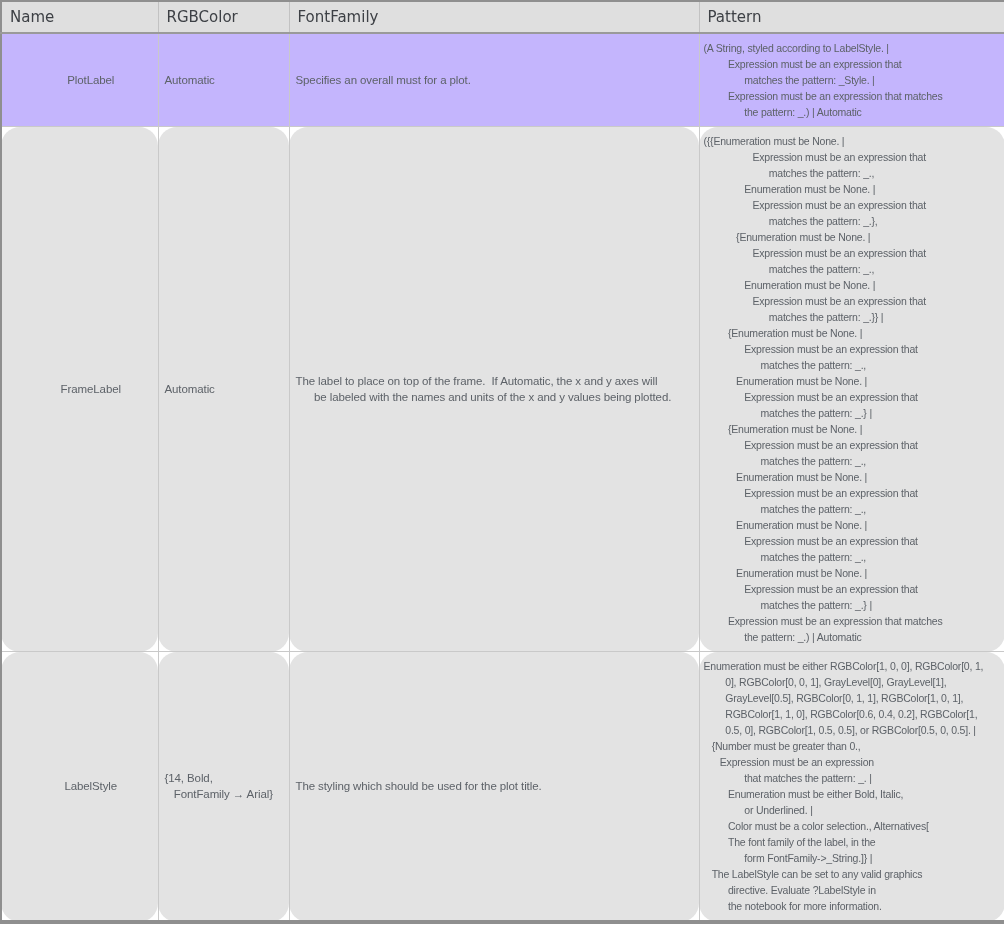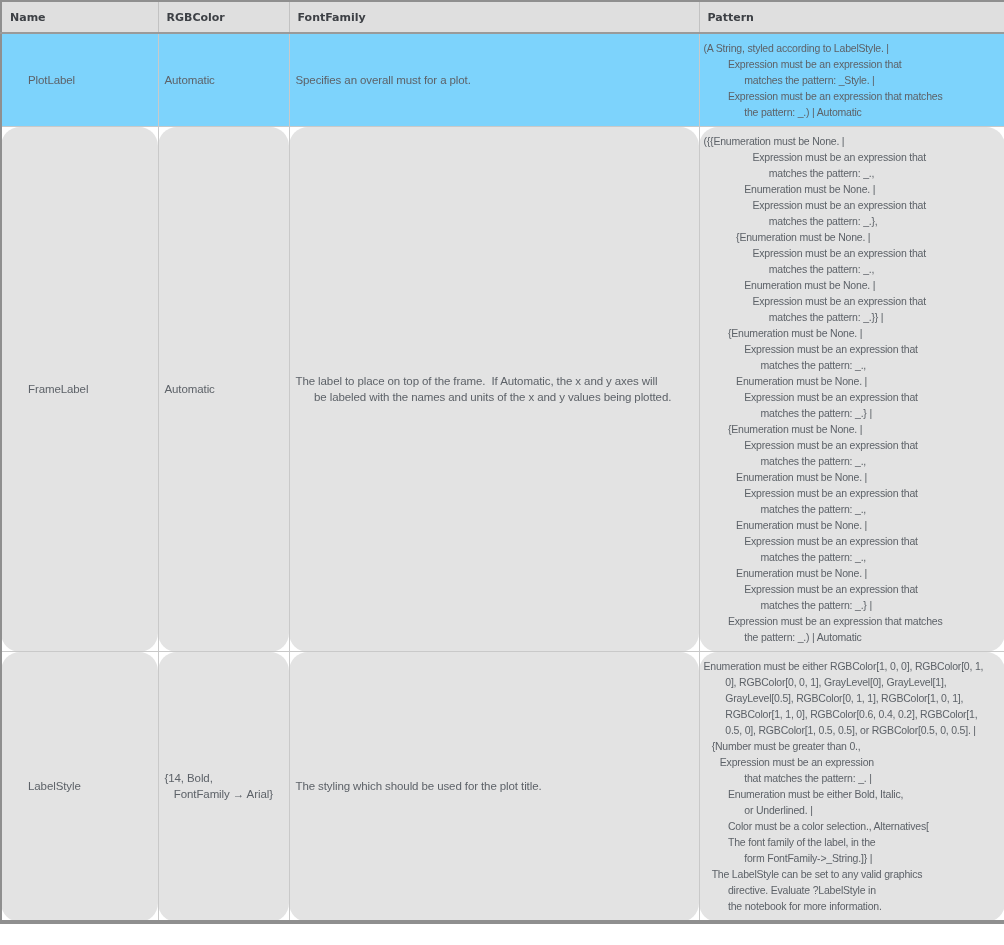--- a/index.html
+++ b/index.html
@@ -19,48 +19,48 @@
   }
   col.c-name { width: 157px; }
   col.c-default { width: 131px; }
   col.c-desc { width: 410px; }
   col.c-pattern { width: 306px; }
 
   th {
     background: #dfdfdf;
     color: #3d4045;
     font-family: "DejaVu Sans", sans-serif;
-    font-weight: bold;
-    font-size: 11px;
+    font-weight: normal;
+    font-size: 15px;
     text-align: left;
     vertical-align: middle;
     padding: 4px 4px 4px 8px;
     border: 1px solid #c2c2c2;
     border-bottom: 2px solid #9a9a9a;
     height: 22px;
   }
   td {
     font-family: "Liberation Sans", sans-serif;
     font-size: 11.5px;
     line-height: 16px;
     color: #5d6268;
     vertical-align: middle;
     border: 1px solid #c9c9c9;
     white-space: pre-wrap;
     letter-spacing: -0.1px;
     padding: 4px 4px 4px 6px;
   }
-  td.name { padding-left: 26px; }
+  td.name { padding-left: 26px; text-align: center; }
   td.pattern {
     font-size: 10.5px;
     letter-spacing: -0.2px;
     line-height: 16px;
     padding: 6px 4px 6px 4px;
   }
-  tr.row-white td { background: #7dd3fc; }
+  tr.row-white td { background: #c4b5fd; }
   tr.row-gray td { background: #e3e3e3; border-radius: 19px; }
 
   tr.r-plotlabel   { height: 93px; }
   tr.r-framelabel  { height: 525px; }
   tr.r-rotatelabel { height: 28px; }
   tr.r-labelstyle  { height: 265px; }
   thead tr { height: 30px; }
 </style>
 </head>
 <body>

